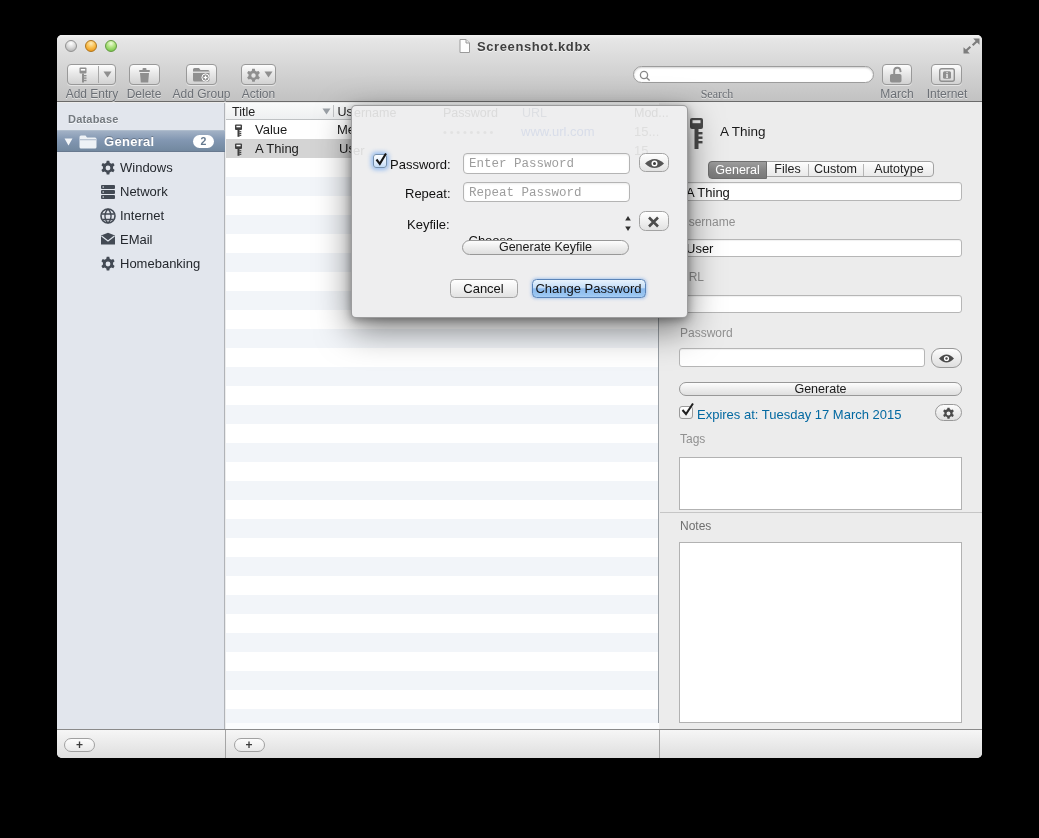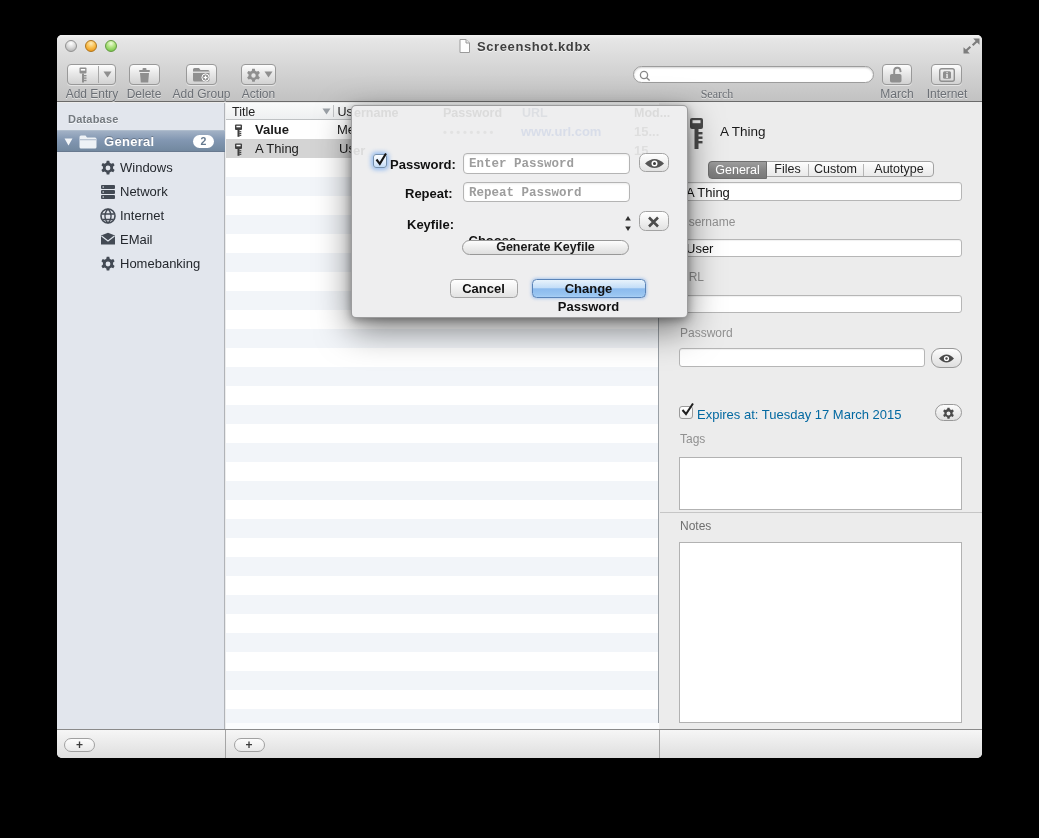--- a/index.html
+++ b/index.html
@@ -42,21 +42,21 @@
 .pillbtn{position:absolute;border:1px solid #989898;border-radius:9px;background:linear-gradient(180deg,#fdfdfd,#ededed 50%,#dfdfdf);text-align:center;font-size:12.5px;color:#1a1a1a;}
 .sqbox{position:absolute;left:19px;width:283px;background:#fff;border:1px solid #b2b2b2;}
 
 #tabs{position:absolute;left:48px;top:58px;width:226px;height:16px;border:1px solid #a2a2a2;border-radius:4px;background:linear-gradient(180deg,#fdfdfd,#e9e9e9);font-size:12.5px;color:#222;}
 #tabs .seg{position:absolute;top:0;height:16px;line-height:15px;text-align:center;}
 #tabsel{position:absolute;left:-1px;top:-1px;width:59px;height:18px;border-radius:4px 0 0 4px;background:linear-gradient(180deg,#9d9d9d,#858585 50%,#787878);border:1px solid #6e6e6e;color:#fff;line-height:16px;text-align:center;}
 
 #bbar{position:absolute;left:0;top:694px;width:925px;height:29px;background:linear-gradient(180deg,#f6f6f6,#dedede);border-top:1px solid #8a8a8a;}
 .plus{position:absolute;top:8px;width:31px;height:13.5px;border-radius:7px;border:1px solid #a0a0a0;background:linear-gradient(180deg,#fcfcfc,#e9e9e9);text-align:center;line-height:12px;font-size:12px;font-weight:bold;color:#3d3d3d;}
 
-#pop{position:absolute;left:351px;top:104.5px;width:337px;height:213px;background:#eeeeef;border:1px solid rgba(90,90,90,0.55);border-radius:5px;box-shadow:0 12px 34px rgba(0,0,0,0.5),0 2px 8px rgba(0,0,0,0.35);font-weight:bold;}
+#pop{position:absolute;left:351px;top:104.5px;width:337px;height:213px;background:#eeeeef;border:1px solid rgba(90,90,90,0.55);border-radius:5px;box-shadow:0 12px 34px rgba(0,0,0,0.5),0 2px 8px rgba(0,0,0,0.35);}
 .faint{position:absolute;white-space:nowrap;}
 .pfield{position:absolute;width:167px;height:21px;background:#fff;border:1px solid #b4b4b4;border-radius:4px;box-shadow:inset 0 1px 2px rgba(0,0,0,0.08);font-family:"Liberation Mono",monospace;font-size:12.5px;color:#9d9d9d;padding:3px 0 0 5px;}
 .plab{position:absolute;font-size:13px;color:#111;white-space:nowrap;}
 .btn{position:absolute;height:19px;border-radius:4.5px;border:1px solid #a3a3a3;background:linear-gradient(180deg,#ffffff,#f1f1f1 50%,#e2e2e2);text-align:center;font-size:13px;color:#111;line-height:18px;}
 </style></head>
 <body>
 <div id="win">
 
   <div id="toolbar">
     <div class="tl" id="tl1"></div>
@@ -203,21 +203,21 @@
     <svg class="abs" style="left:8px;top:3.5px" width="9" height="13" viewBox="0 0 9 13">
         <g fill="#3f3f3f">
           <rect x="1" y="0.5" width="7" height="5.5" rx="1"></rect>
           <rect x="2.4" y="1.8" width="4.2" height="1.5" fill="#fff"></rect>
           <rect x="3.5" y="6" width="2" height="6.8"></rect>
           <rect x="5.3" y="7.2" width="2" height="1.1"></rect>
           <rect x="5.3" y="9" width="2" height="1.1"></rect>
           <rect x="5.3" y="10.8" width="2" height="1.1"></rect>
         </g>
       </svg>
-    <div class="cell" style="left:29px;font-weight:bold;">Value</div>
+    <div class="cell" style="left:29px;">Value</div>
     <div class="cell" style="left:111px;">Mel</div>
   </div>
   <div id="row2">
     <svg class="abs" style="left:8px;top:3.5px" width="9" height="13" viewBox="0 0 9 13">
         <g fill="#3f3f3f">
           <rect x="1" y="0.5" width="7" height="5.5" rx="1"></rect>
           <rect x="2.4" y="1.8" width="4.2" height="1.5" fill="#fff"></rect>
           <rect x="3.5" y="6" width="2" height="6.8"></rect>
           <rect x="5.3" y="7.2" width="2" height="1.1"></rect>
           <rect x="5.3" y="9" width="2" height="1.1"></rect>
@@ -255,20 +255,21 @@
     <div class="ifield" style="top:191.5px;"></div>
     <div class="ilabel" style="top:223px;">Password</div>
     <div class="ifield" style="top:245px;width:246px;"></div>
     <div class="pillbtn" style="left:271px;top:245px;width:31px;height:19.5px;">
       <svg width="17" height="11" viewBox="0 0 17 11" style="margin-top:4px">
           <path d="M1 5.5 Q8.5 -2.5 16 5.5 Q8.5 13.5 1 5.5 Z" fill="#4a4a4a"></path>
           <circle cx="8.5" cy="5.5" r="2.6" fill="#fff"></circle>
           <circle cx="8.5" cy="5.5" r="1.2" fill="#4a4a4a"></circle>
         </svg>
     </div>
+    <div class="pillbtn" style="left:19px;top:278.5px;width:283px;height:14.5px;line-height:13.5px;">Generate</div>
     <div class="abs" style="left:19px;top:302.5px;width:13.5px;height:13.5px;border:1px solid #9a9a9a;border-radius:3px;background:linear-gradient(180deg,#fff,#ececec);"></div>
     <svg class="abs" style="left:20px;top:298.5px" width="15" height="15" viewBox="0 0 15 15">
         <path d="M2.5 8 L6 12 L13 1.5" fill="none" stroke="#1f1f1f" stroke-width="2"></path>
       </svg>
     <div class="abs" style="left:37px;top:303.5px;font-size:13px;color:#0369a1;">Expires at: Tuesday 17 March 2015</div>
     <div class="pillbtn" style="left:275px;top:301px;width:27px;height:16.5px;">
       <svg width="13" height="13" viewBox="0 0 16 16" style="margin-top:1.5px">
           <path fill="#4a4a4a" d="M6.7 0.8 h2.6 l0.4 2 a5.5 5.5 0 0 1 1.6 0.9 l2-0.7 l1.3 2.3 l-1.6 1.4 a5.5 5.5 0 0 1 0 1.8 l1.6 1.4 l-1.3 2.3 l-2-0.7 a5.5 5.5 0 0 1-1.6 0.9 l-0.4 2 h-2.6 l-0.4-2 a5.5 5.5 0 0 1-1.6-0.9 l-2 0.7 l-1.3-2.3 l1.6-1.4 a5.5 5.5 0 0 1 0-1.8 l-1.6-1.4 l1.3-2.3 l2 0.7 a5.5 5.5 0 0 1 1.6-0.9 Z M8 5.6 a2.4 2.4 0 1 0 0 4.8 a2.4 2.4 0 0 0 0-4.8 Z"></path>
         </svg>
     </div>

